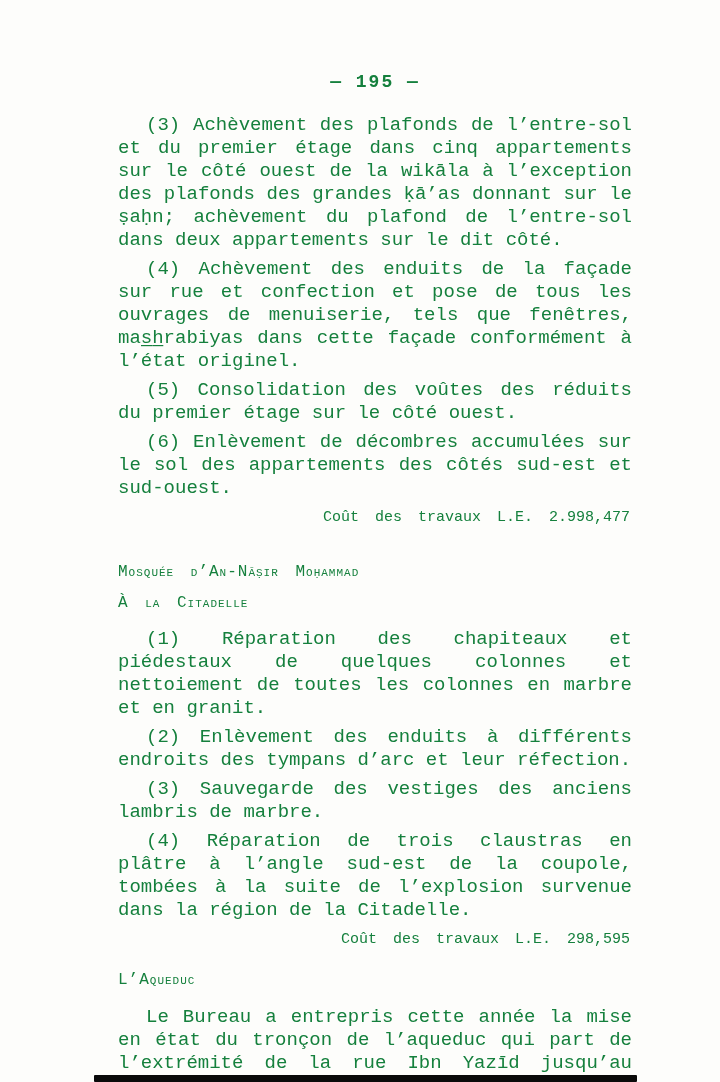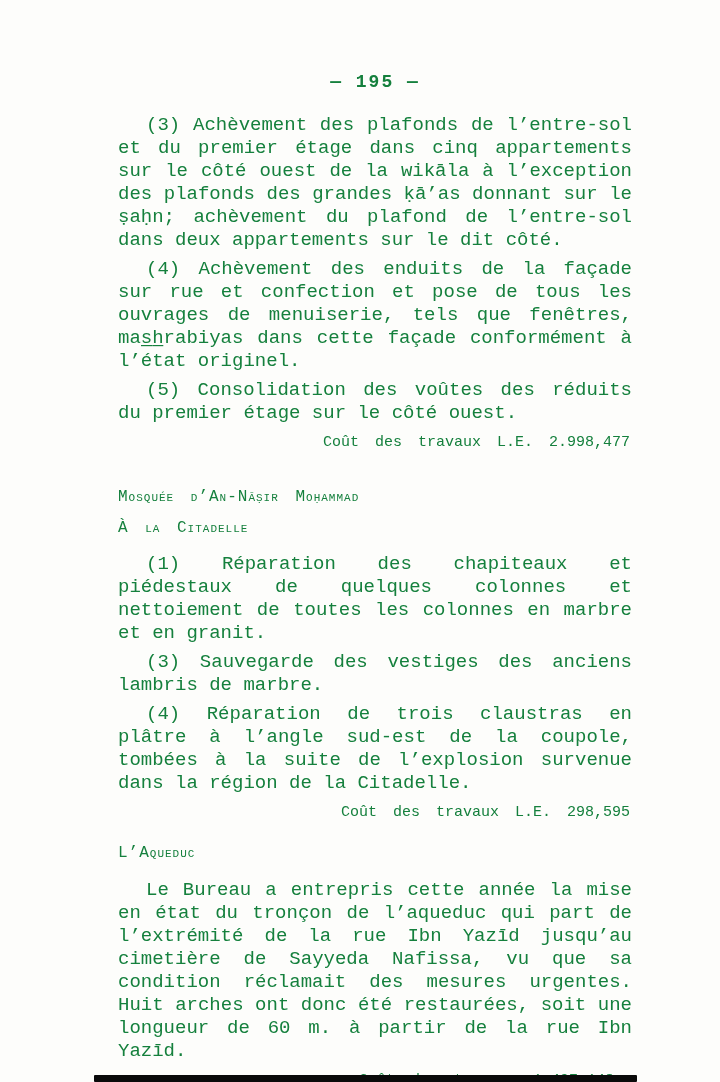--- a/index.html
+++ b/index.html
@@ -77,26 +77,28 @@
 <body>
 
 <div class="page">
   <div class="content">
 
     <div class="page-number">— 195 —</div>
 
     <p class="para">(3) Achèvement des plafonds de l’entre-sol et du premier étage dans cinq appartements sur le côté ouest de la wikāla à l’exception des plafonds des grandes ḳā’as donnant sur le ṣaḥn; achèvement du plafond de l’entre-sol dans deux appartements sur le dit côté.</p>
     <p class="para">(4) Achèvement des enduits de la façade sur rue et confection et pose de tous les ouvrages de menuiserie, tels que fenêtres, mas̲h̲rabiyas dans cette façade conformément à l’état originel.</p>
     <p class="para">(5) Consolidation des voûtes des réduits du premier étage sur le côté ouest.</p>
+    <p class="para">(6) Enlèvement de décombres accumulées sur le sol des appartements des côtés sud-est et sud-ouest.</p>
     <p class="cost">Coût des travaux L.E. 2.998,477</p>
 
     <h2 class="sec-head">Mosquée d’An-Nāṣir Moḥammad</h2>
     <h3 class="sec-head sub">À la Citadelle</h3>
 
     <p class="para">(1) Réparation des chapiteaux et piédestaux de quelques colonnes et nettoiement de toutes les colonnes en marbre et en granit.</p>
+    <p class="para">(2) Enlèvement des enduits à différents endroits des tympans d’arc et leur réfection.</p>
     <p class="para">(3) Sauvegarde des vestiges des anciens lambris de marbre.</p>
     <p class="para">(4) Réparation de trois claustras en plâtre à l’angle sud-est de la coupole, tombées à la suite de l’explosion survenue dans la région de la Citadelle.</p>
     <p class="cost">Coût des travaux L.E. 298,595</p>
 
     <h2 class="sec-head single">L’Aqueduc</h2>
 
     <p class="para">Le Bureau a entrepris cette année la mise en état du tronçon de l’aqueduc qui part de l’extrémité de la rue Ibn Yazīd jusqu’au cimetière de Sayyeda Nafissa, vu que sa condition réclamait des mesures urgentes. Huit arches ont donc été restaurées, soit une longueur de 60 m. à partir de la rue Ibn Yazīd.</p>
     <p class="cost cost-inset">Coût des travaux 1,497,148</p>
 
   </div>

